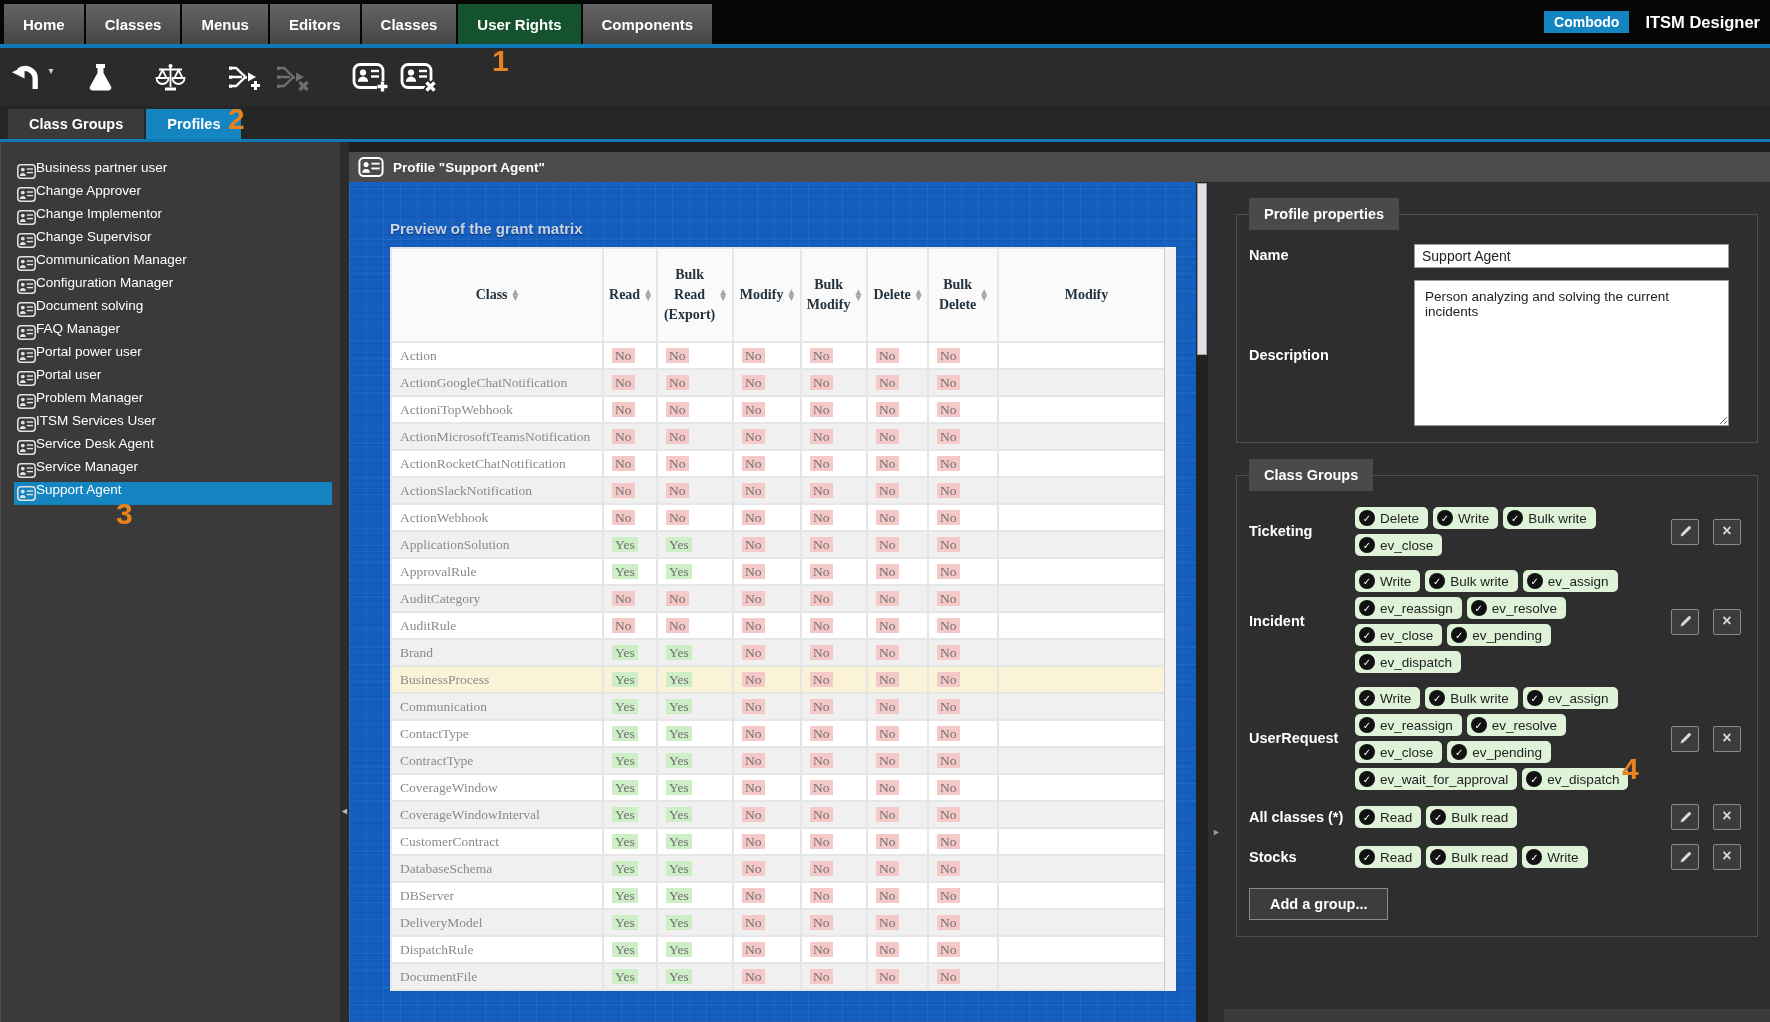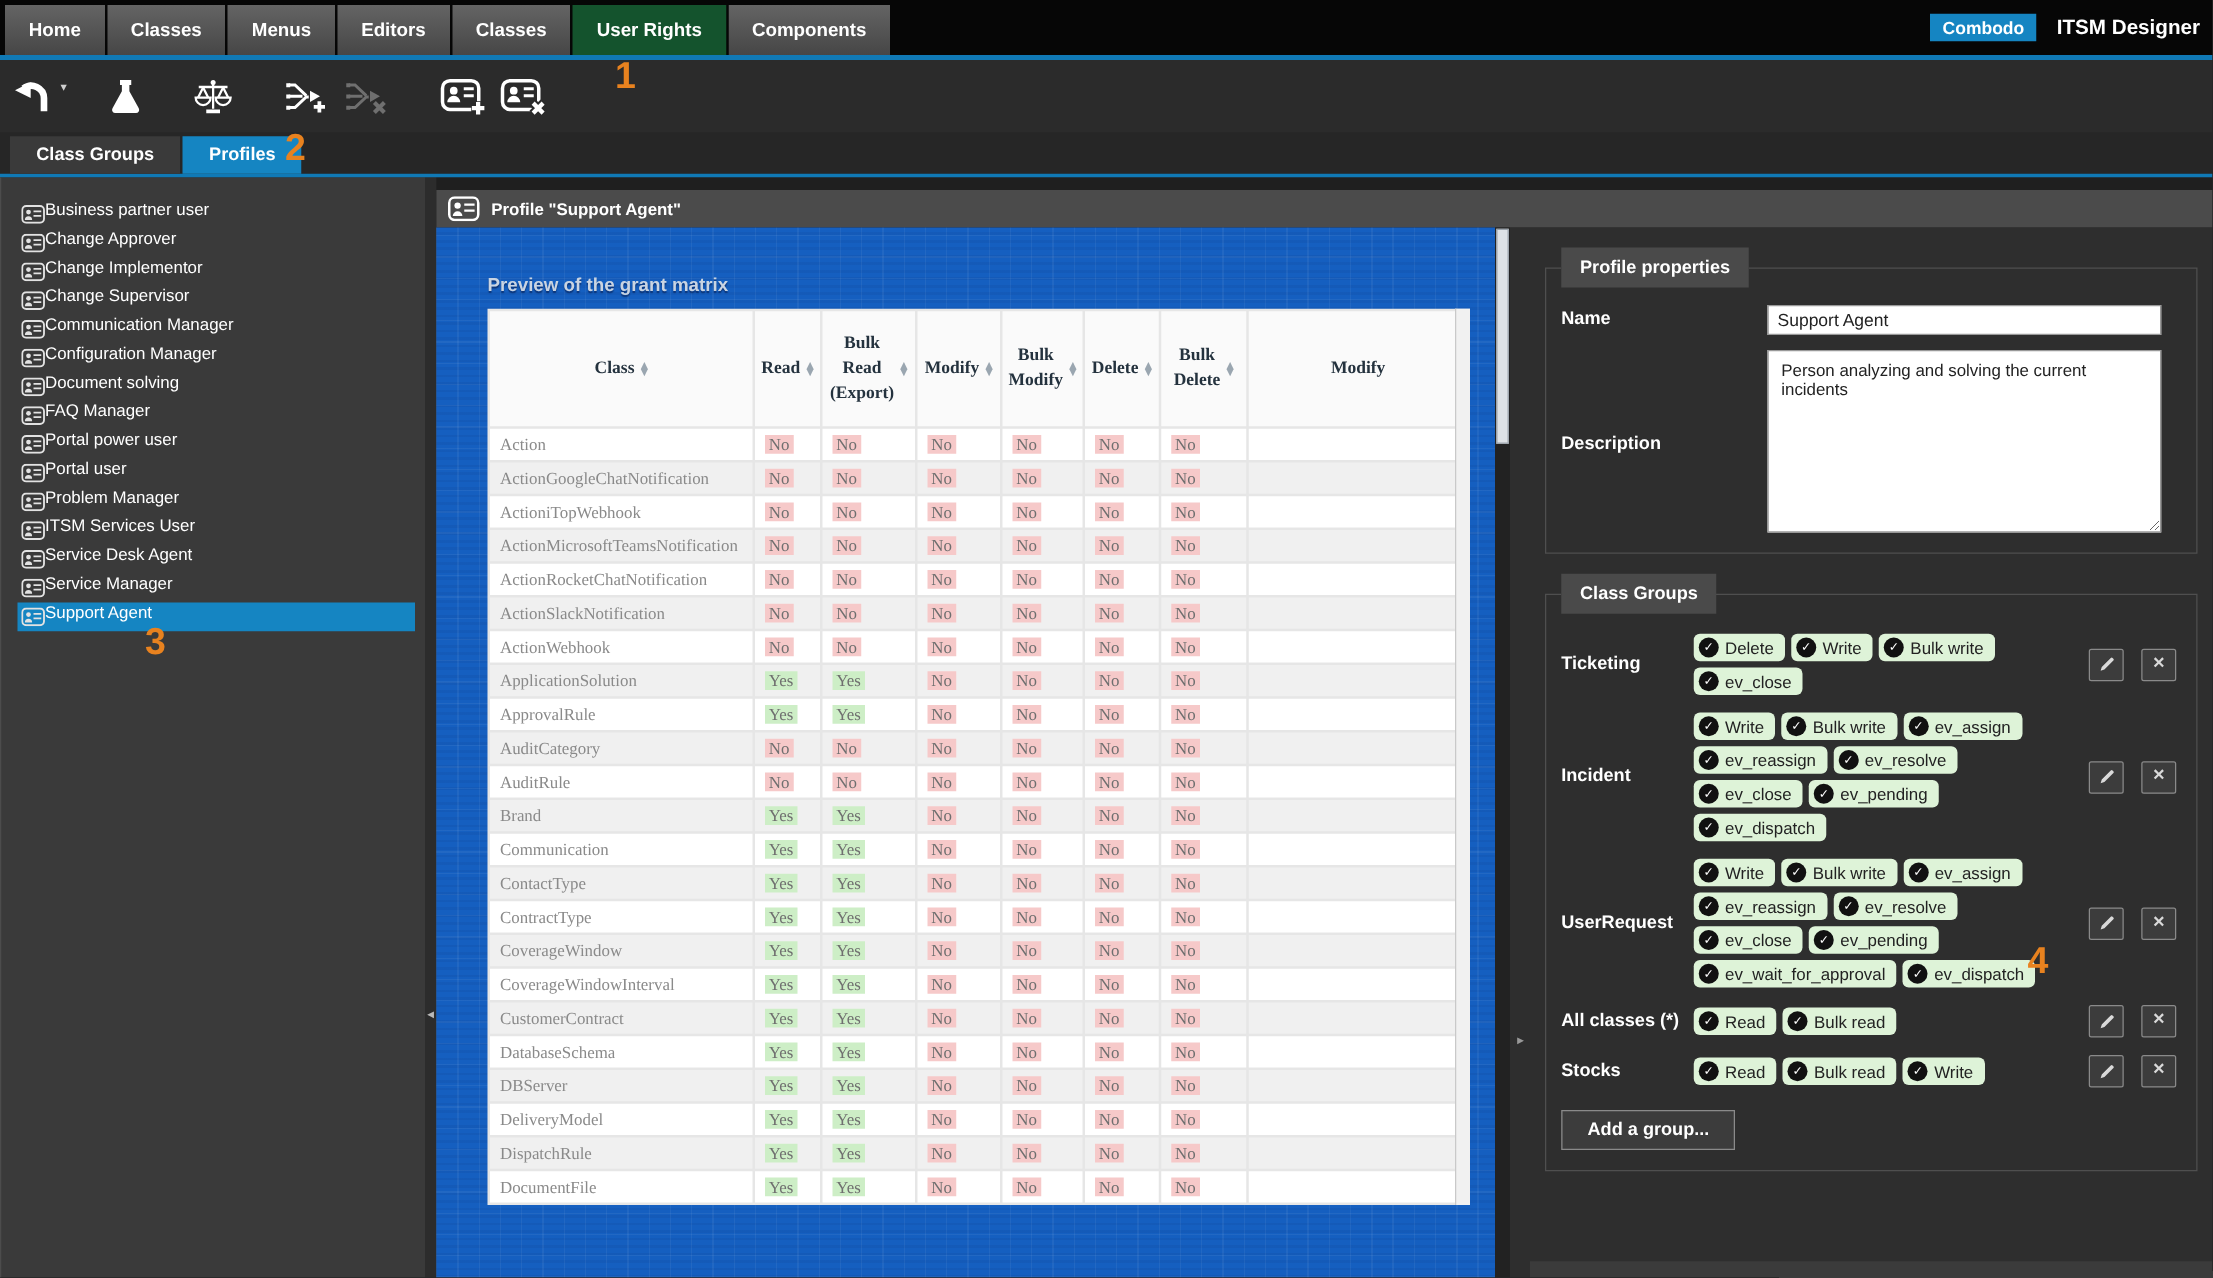--- a/index.html
+++ b/index.html
@@ -666,20 +666,30 @@
                 <tr class="table-row">
                   <td class="class-cell">Brand</td>
                   <td><span class="badge yes">Yes</span></td>
                   <td><span class="badge yes">Yes</span></td>
                   <td><span class="badge no">No</span></td>
                   <td><span class="badge no">No</span></td>
                   <td><span class="badge no">No</span></td>
                   <td><span class="badge no">No</span></td>
                   <td class="stimuli-cell"></td>
                 </tr>
+                <tr class="table-row highlighted">
+                  <td class="class-cell">BusinessProcess</td>
+                  <td><span class="badge yes">Yes</span></td>
+                  <td><span class="badge yes">Yes</span></td>
+                  <td><span class="badge no">No</span></td>
+                  <td><span class="badge no">No</span></td>
+                  <td><span class="badge no">No</span></td>
+                  <td><span class="badge no">No</span></td>
+                  <td class="stimuli-cell"></td>
+                </tr>
                 <tr class="table-row">
                   <td class="class-cell">Communication</td>
                   <td><span class="badge yes">Yes</span></td>
                   <td><span class="badge yes">Yes</span></td>
                   <td><span class="badge no">No</span></td>
                   <td><span class="badge no">No</span></td>
                   <td><span class="badge no">No</span></td>
                   <td><span class="badge no">No</span></td>
                   <td class="stimuli-cell"></td>
                 </tr>

